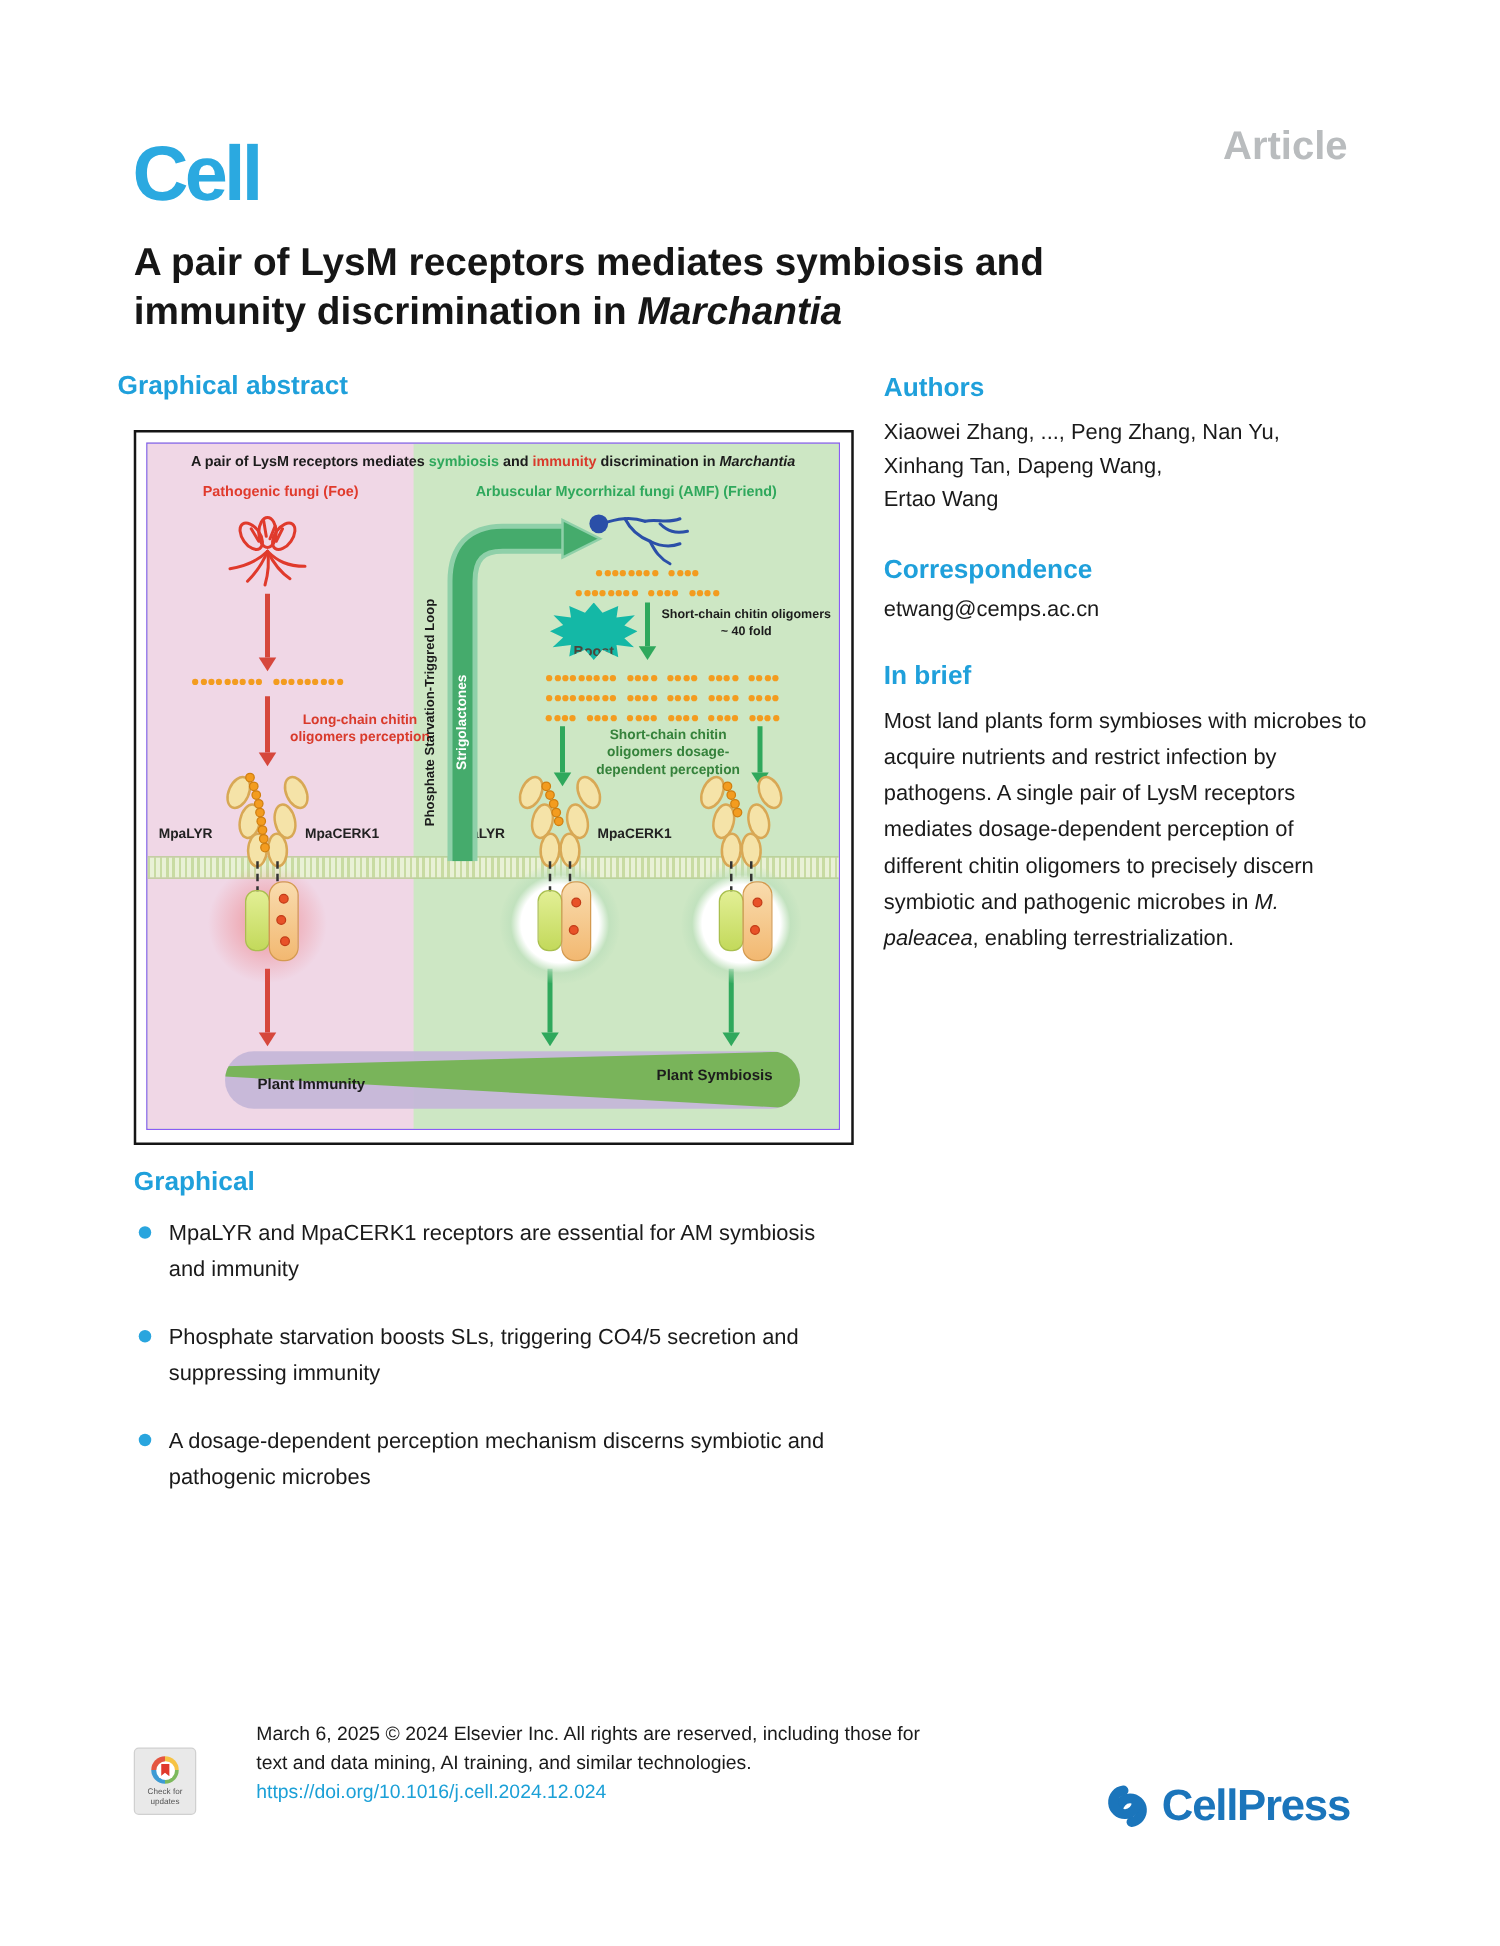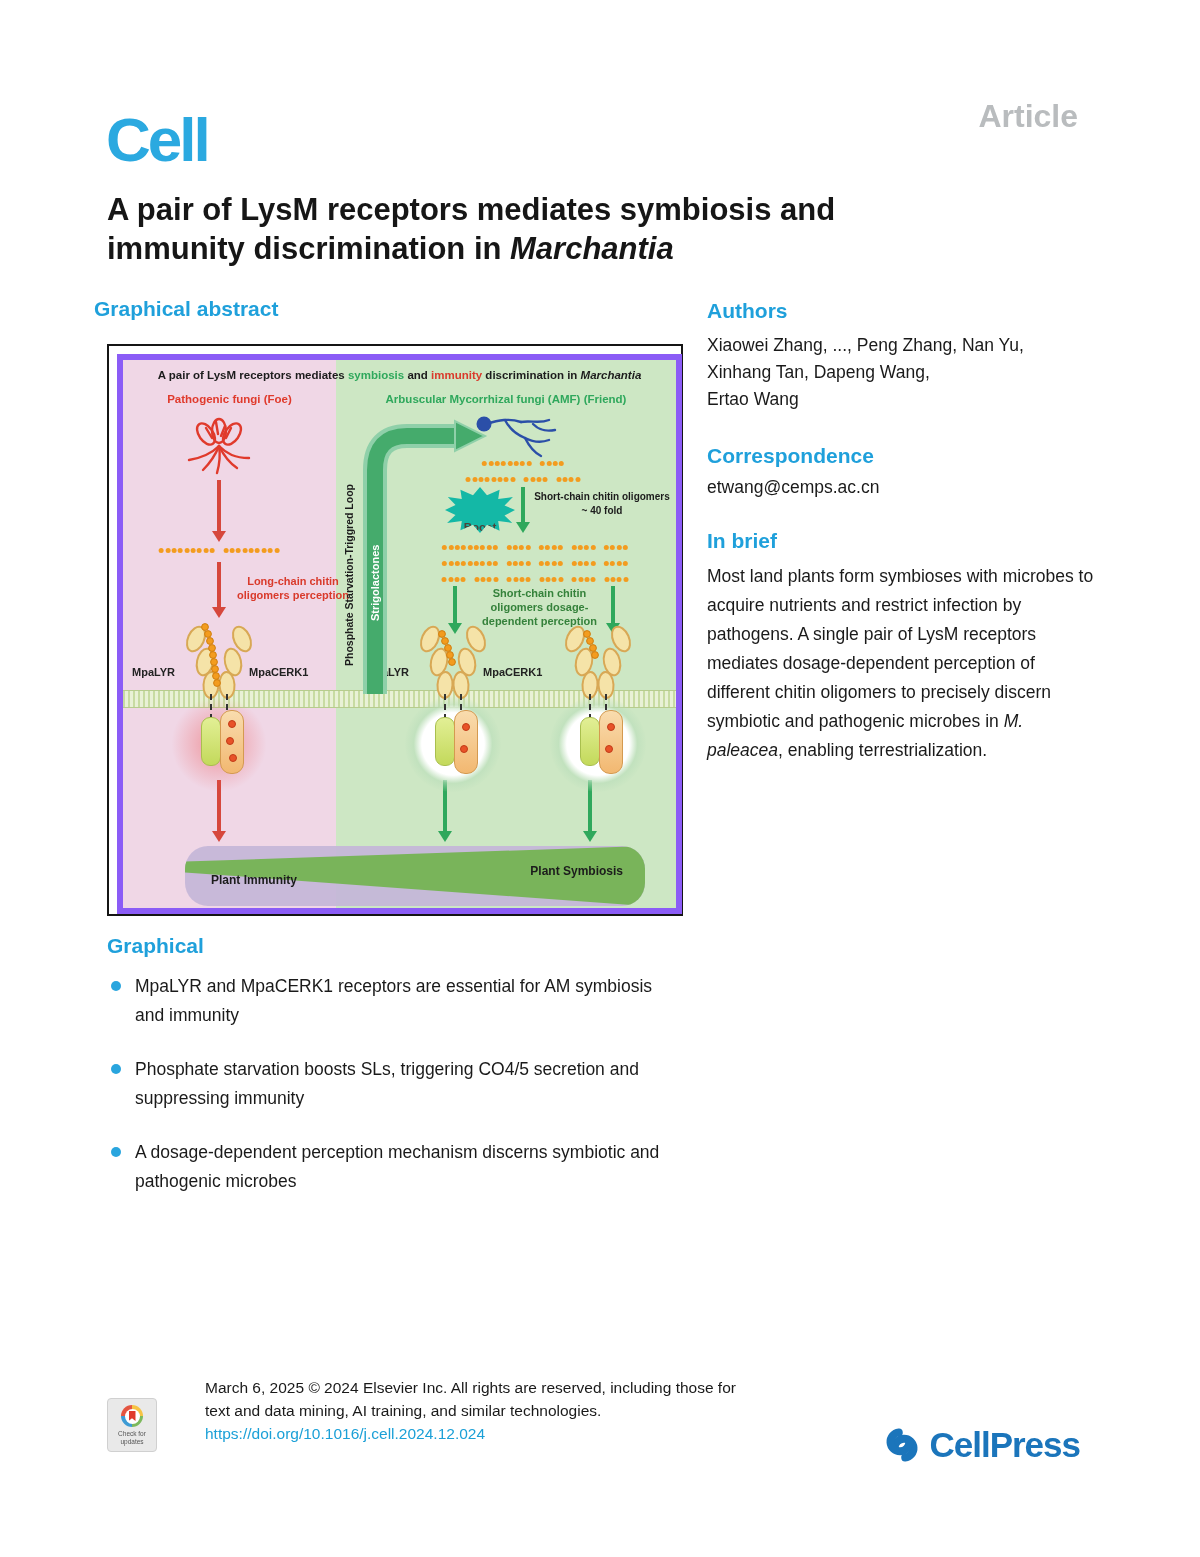--- a/index.html
+++ b/index.html
@@ -26,21 +26,21 @@
   .right-col .sec-h{margin:0 0 9px 0;}
   .authors-line{font-size:17.5px;line-height:27px;}
   .corr-h{margin-top:31px !important;}
   .email{font-size:17.5px;color:#1a1a1a;text-decoration:none;}
   .inbrief-h{margin-top:31px !important;}
   .inbrief-p{font-size:17.5px;line-height:29px;margin:0;}
 
   
   .ga-box{position:absolute;left:107px;top:344px;width:576px;height:572px;background:#fff;
           border:2.5px solid #151515;box-sizing:border-box;padding:8px;}
-  .ga-inner{position:relative;width:553px;height:548px;border:6px solid #8b5cf6;overflow:hidden;background:#CDE7C4;}
+  .ga-inner{position:relative;width:553px;height:548px;border:1px solid #8b5cf6;overflow:hidden;background:#CDE7C4;}
   .panel-pink{position:absolute;left:0;top:0;width:213px;height:100%;background:#F0D7E6;}
   .panel-green{position:absolute;left:213px;top:0;right:0;height:100%;background:#CDE7C4;}
 
   .fig-title{position:absolute;left:0;top:9px;width:553px;text-align:center;
              font-size:11.5px;font-weight:bold;color:#1c1c1c;}
   .fig-title .sym{color:#2FA85C;}
   .fig-title .imm{color:#D93A2B;}
 
   .panel-header{position:absolute;top:33px;font-size:11.5px;font-weight:bold;text-align:center;}
   .ph-left{left:0;width:213px;color:#E03A2C;}
@@ -91,21 +91,21 @@
   .glow-red{background:radial-gradient(circle,rgba(236,88,88,0.55) 0%,rgba(236,88,88,0) 70%);}
   .glow-white{background:radial-gradient(circle,#ffffff 46%,rgba(186,222,186,0.6) 58%,rgba(255,255,255,0) 72%);}
   .kinase{position:absolute;width:56px;height:66px;top:350px;z-index:2;}
   .k-left{position:absolute;left:8px;top:7px;width:18px;height:47px;border-radius:9px;
           background:linear-gradient(#e2ef95,#c3d95b);border:1.5px solid #a9bf4e;}
   .k-right{position:absolute;left:27px;top:0;width:22px;height:62px;border-radius:11px;
            background:linear-gradient(#f9dcae,#f2b871);border:1.5px solid #d49a50;}
   .pdot{position:absolute;width:8px;height:8px;border-radius:50%;background:#E85228;border:1.5px solid #c23b17;box-sizing:border-box;}
 
   
-  .outcome-bar{position:absolute;left:62px;top:486px;width:460px;height:60px;border-radius:23px;
+  .outcome-bar{position:absolute;left:62px;top:486px;width:460px;height:46px;border-radius:23px;
                overflow:hidden;background:rgba(196,182,216,0.92);z-index:2;}
   .outcome-green{position:absolute;inset:0;background:#79B45A;
                  clip-path:polygon(0 26%,100% 0,100% 100%,0 44%);}
   .outcome-label{position:absolute;font-size:12px;font-weight:bold;color:#1c1c1c;}
   .ol-left{left:26px;top:56%;transform:translateY(-50%);}
   .ol-right{right:22px;top:42%;transform:translateY(-50%);}
 
   
   .highlights{position:absolute;left:107px;top:934px;width:590px;}
   .highlights .sec-h{margin:0 0 14px 0;}

